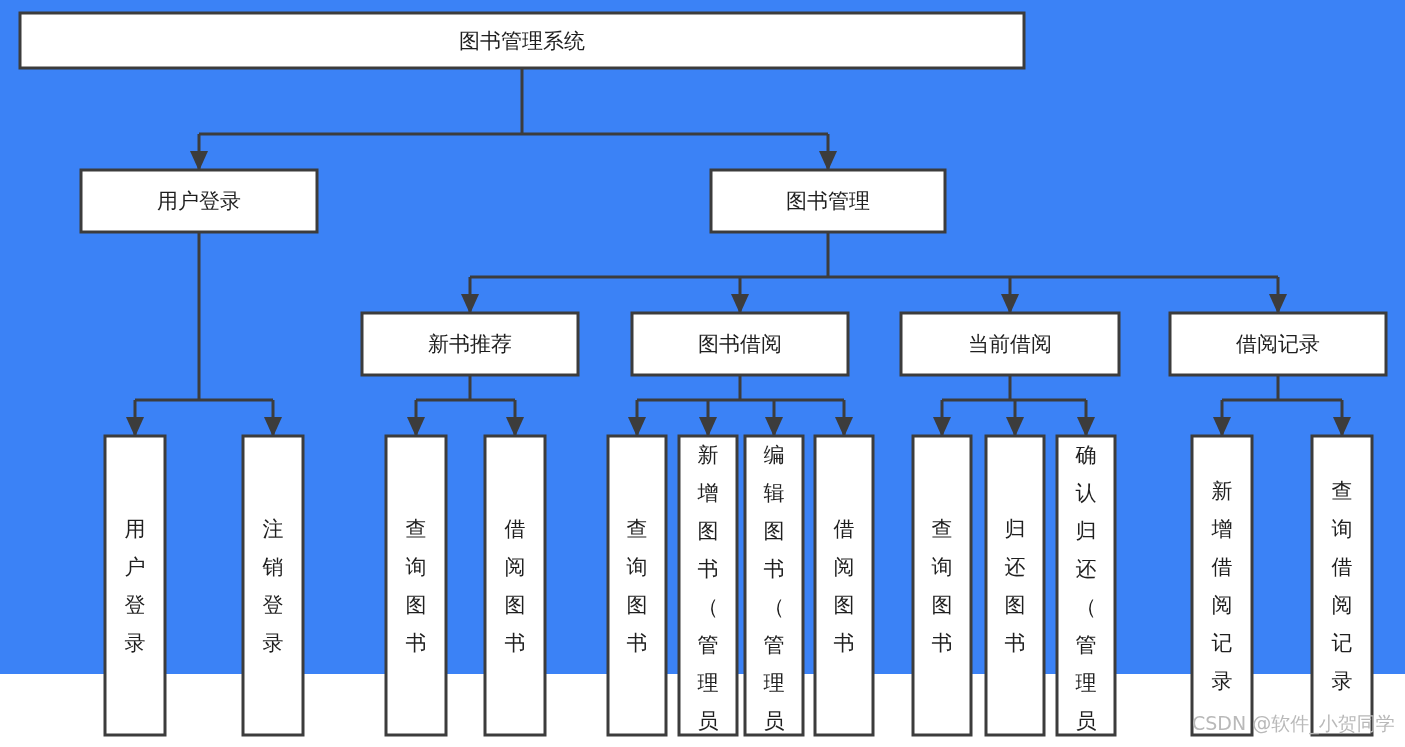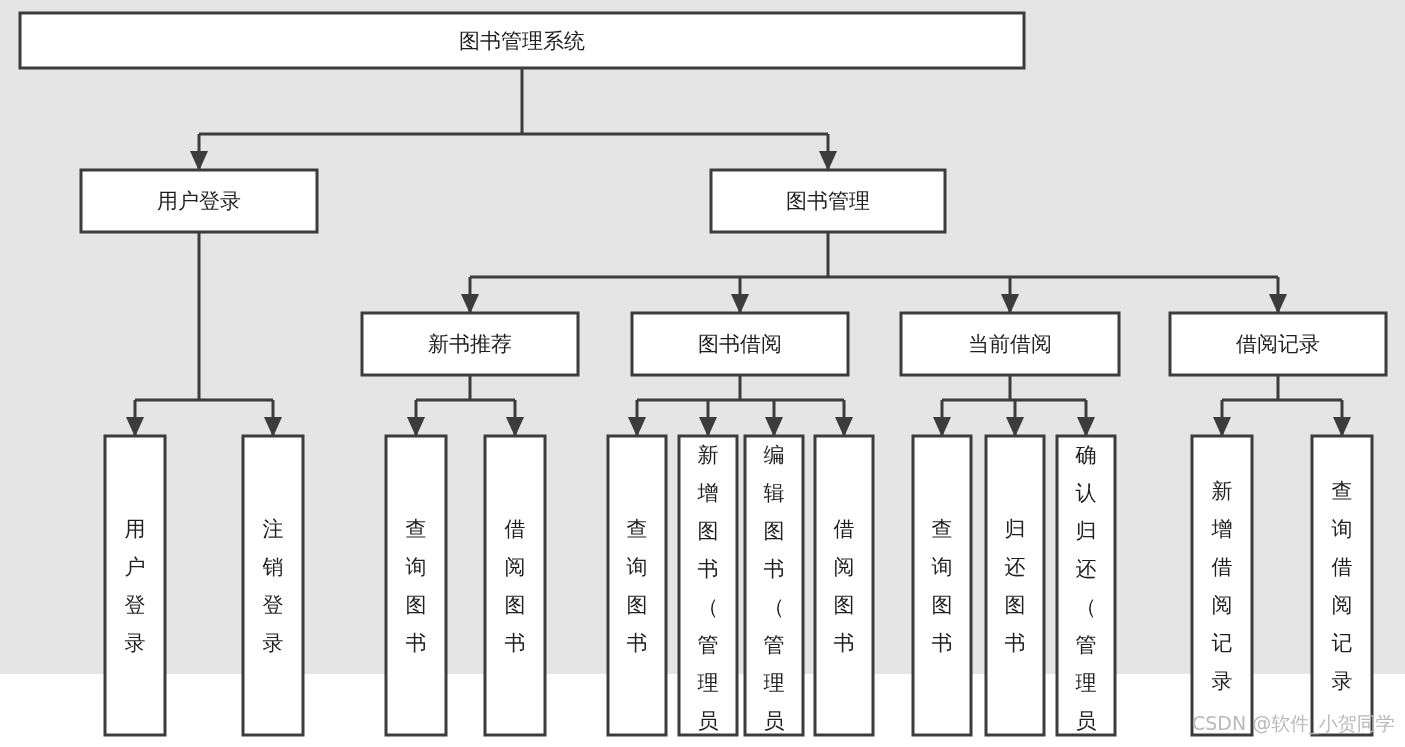--- a/index.html
+++ b/index.html
@@ -11,21 +11,21 @@
   body {
     width: 1405px;
     height: 747px;
     font-family: "DejaVu Sans", "Liberation Sans", sans-serif;
     overflow: hidden;
   }
   #diagram-root {
     position: relative;
     width: 1405px;
     height: 674px;
-    background: #e5e5e5;
+    background: #3b82f6;
   }
   svg#flowchart {
     display: block;
     width: 1405px;
     height: 747px;
   }
   .node-box {
     fill: #ffffff;
     stroke: #3c3c3c;
     stroke-width: 3;

